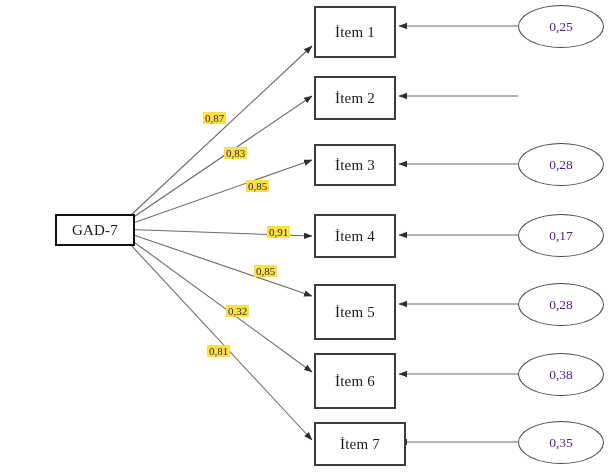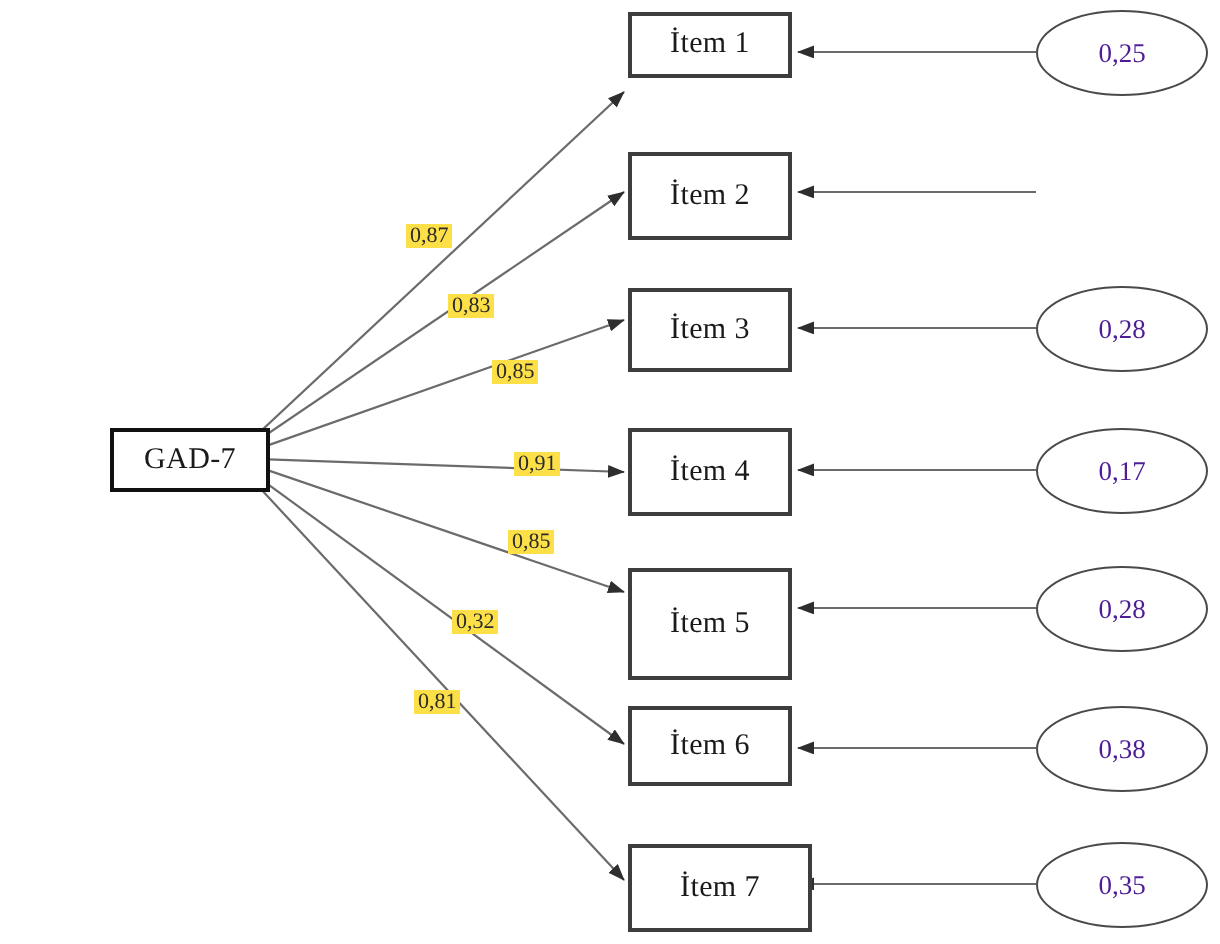--- a/index.html
+++ b/index.html
@@ -58,36 +58,36 @@
       <line x1="518" y1="304" x2="399" y2="304"></line>
       <line x1="518" y1="374" x2="399" y2="374"></line>
       <line x1="518" y1="442" x2="399" y2="442"></line>
     </g>
   </svg>
 
   <div class="node-box latent-box" style="left:31px;top:214px;width:80px;height:32px;">
     <span>GAD-7</span>
   </div>
 
-  <div class="node-box" style="left:314px;top:6px;width:82px;height:33px;">
+  <div class="node-box" style="left:314px;top:6px;width:82px;height:52px;">
     <span>İtem 1</span>
   </div>
   <div class="node-box" style="left:314px;top:76px;width:82px;height:44px;">
     <span>İtem 2</span>
   </div>
   <div class="node-box" style="left:314px;top:144px;width:82px;height:42px;">
     <span>İtem 3</span>
   </div>
   <div class="node-box" style="left:314px;top:214px;width:82px;height:44px;">
     <span>İtem 4</span>
   </div>
   <div class="node-box" style="left:314px;top:284px;width:82px;height:56px;justify-content:center;">
     <span>İtem 5</span>
   </div>
-  <div class="node-box" style="left:314px;top:353px;width:82px;height:40px;">
+  <div class="node-box" style="left:314px;top:353px;width:82px;height:56px;">
     <span>İtem 6</span>
   </div>
   <div class="node-box" style="left:314px;top:422px;width:92px;height:44px;">
     <span>İtem 7</span>
   </div>
 
   <div class="ellipse-node" style="left:518px;top:5px;width:86px;height:43px;">
     <span>0,25</span>
   </div>
   <div class="ellipse-node" style="left:518px;top:143px;width:86px;height:43px;">
@@ -108,21 +108,21 @@
 
   <div class="edge-label" style="left:203px;top:112px;">
     <span>0,87</span>
   </div>
   <div class="edge-label" style="left:224px;top:147px;">
     <span>0,83</span>
   </div>
   <div class="edge-label" style="left:246px;top:180px;">
     <span>0,85</span>
   </div>
-  <div class="edge-label" style="left:257px;top:226px;">
+  <div class="edge-label" style="left:267px;top:226px;">
     <span>0,91</span>
   </div>
   <div class="edge-label" style="left:254px;top:265px;">
     <span>0,85</span>
   </div>
   <div class="edge-label" style="left:226px;top:305px;">
     <span>0,32</span>
   </div>
   <div class="edge-label" style="left:207px;top:345px;">
     <span>0,81</span>

